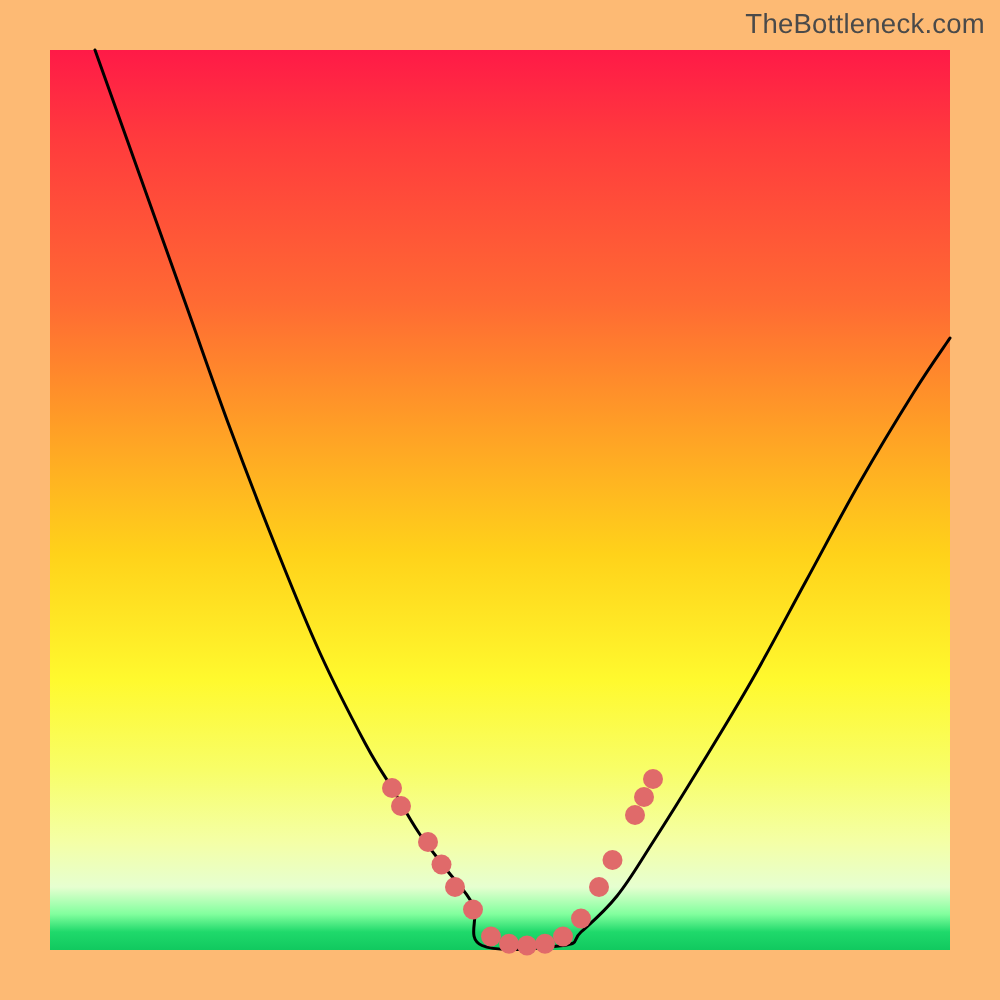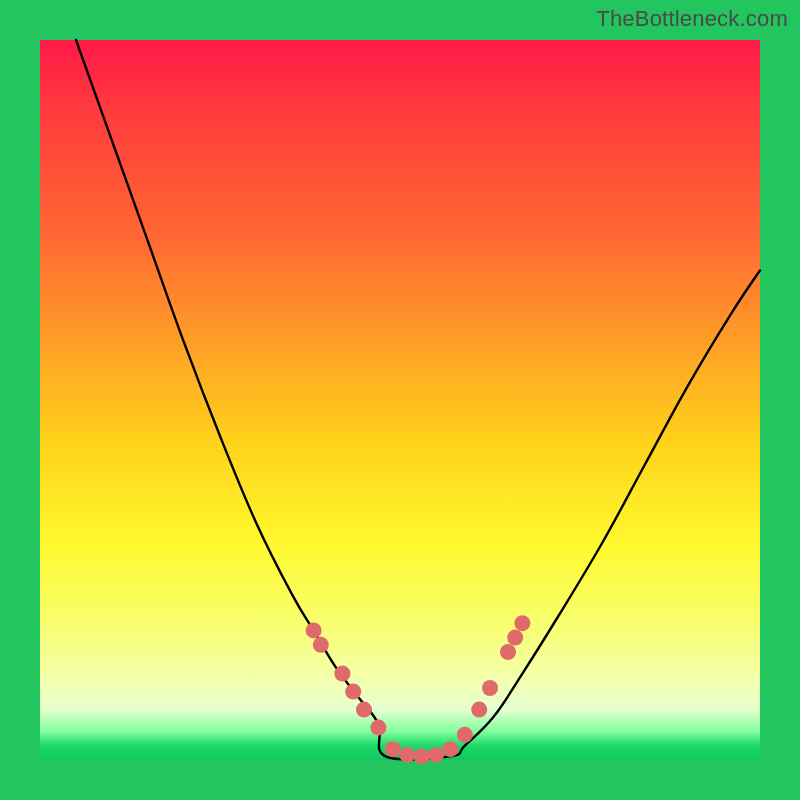--- a/index.html
+++ b/index.html
@@ -8,21 +8,21 @@
     width: 800px;
     height: 800px;
     background: #000;
     overflow: hidden;
     font-family: Arial, Helvetica, sans-serif;
   }
   .frame {
     position: relative;
     width: 800px;
     height: 800px;
-    background: #22c55e;
+    background: #fdba74;
   }
   .plot {
     position: absolute;
     left: 40px;
     top: 40px;
     width: 720px;
     height: 720px;
     
     background: linear-gradient(
       to bottom,

